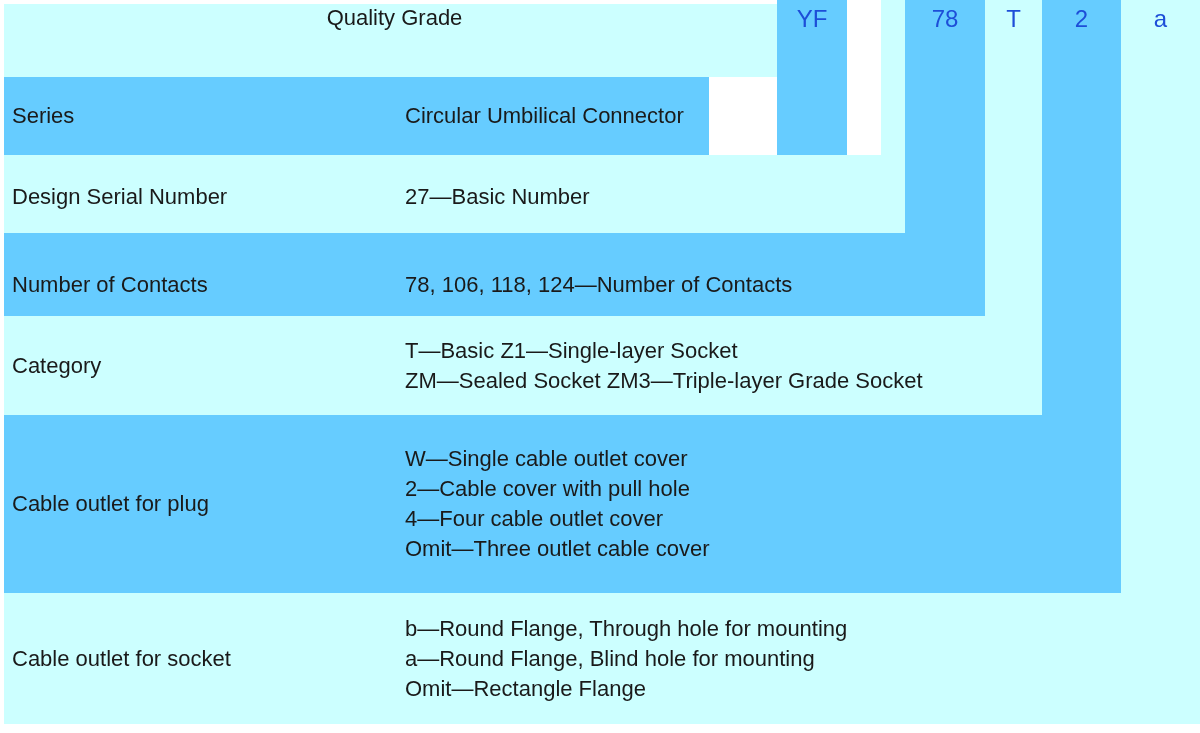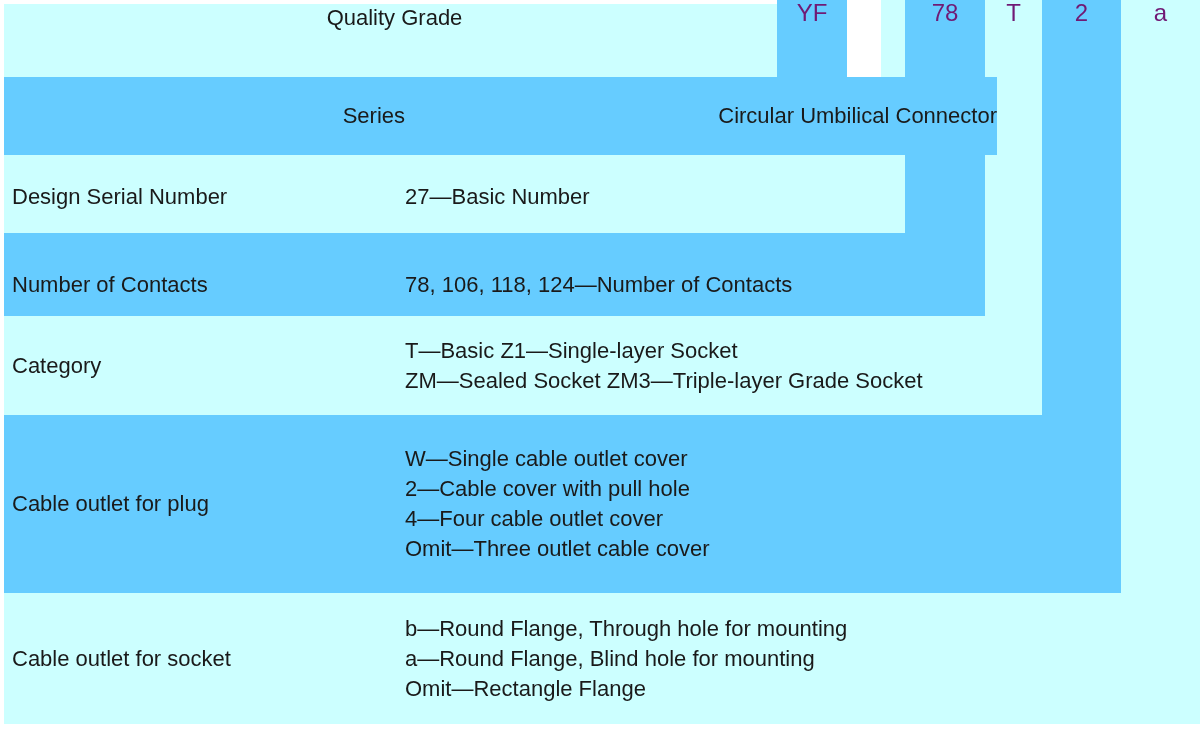--- a/index.html
+++ b/index.html
@@ -10,39 +10,39 @@
   }
   .canvas{position:relative;width:1200px;height:733px;background:#ffffff;}
 
   
   .blue{background:#66ccff;}
   .light{background:#ccffff;}
 
   
   .col{position:absolute;top:0;text-align:center;}
   .col .code{
-    display:block;font-size:24px;line-height:26px;color:#701a75;
+    display:block;padding-top:6px;font-size:24px;line-height:26px;color:#1d4ed8;
   }
   .c-yf{left:777px;width:70px;height:155px;}
   .c-27{left:881px;width:58px;height:233px;text-align:right;}
   .c-78{left:905px;width:80px;height:316px;}
   .c-t {left:985px;width:57px;height:415px;}
   .c-2 {left:1042px;width:79px;height:593px;}
   .c-a {left:1121px;width:79px;height:724px;}
 
   
   .row{position:absolute;left:4px;display:flex;align-items:center;font-size:22px;}
   .row-label{flex:0 0 401px;box-sizing:border-box;padding-left:8px;line-height:28px;}
   .row-desc{flex:1;line-height:30px;}
   .row-desc .line{display:block;}
   .pair-line{display:flex;}
   .pair-line .cell-1{flex:0 0 243px;}
 
   .r1{top:4px;  height:73px; width:773px;flex-direction:column;}
-  .r2{top:77px; height:78px; width:993px;text-align:right;}
+  .r2{top:77px; height:78px; width:705px;}
   .r3{top:155px;height:84px; width:901px;}
   .r4{top:233px;height:103px; width:981px;}
   .r5{top:316px;height:99px; width:1038px;}
   .r6{top:415px;height:178px;width:1117px;}
   .r7{top:593px;height:131px;width:1196px;}
 </style>
 </head>
 <body>
 
 <div class="canvas">

